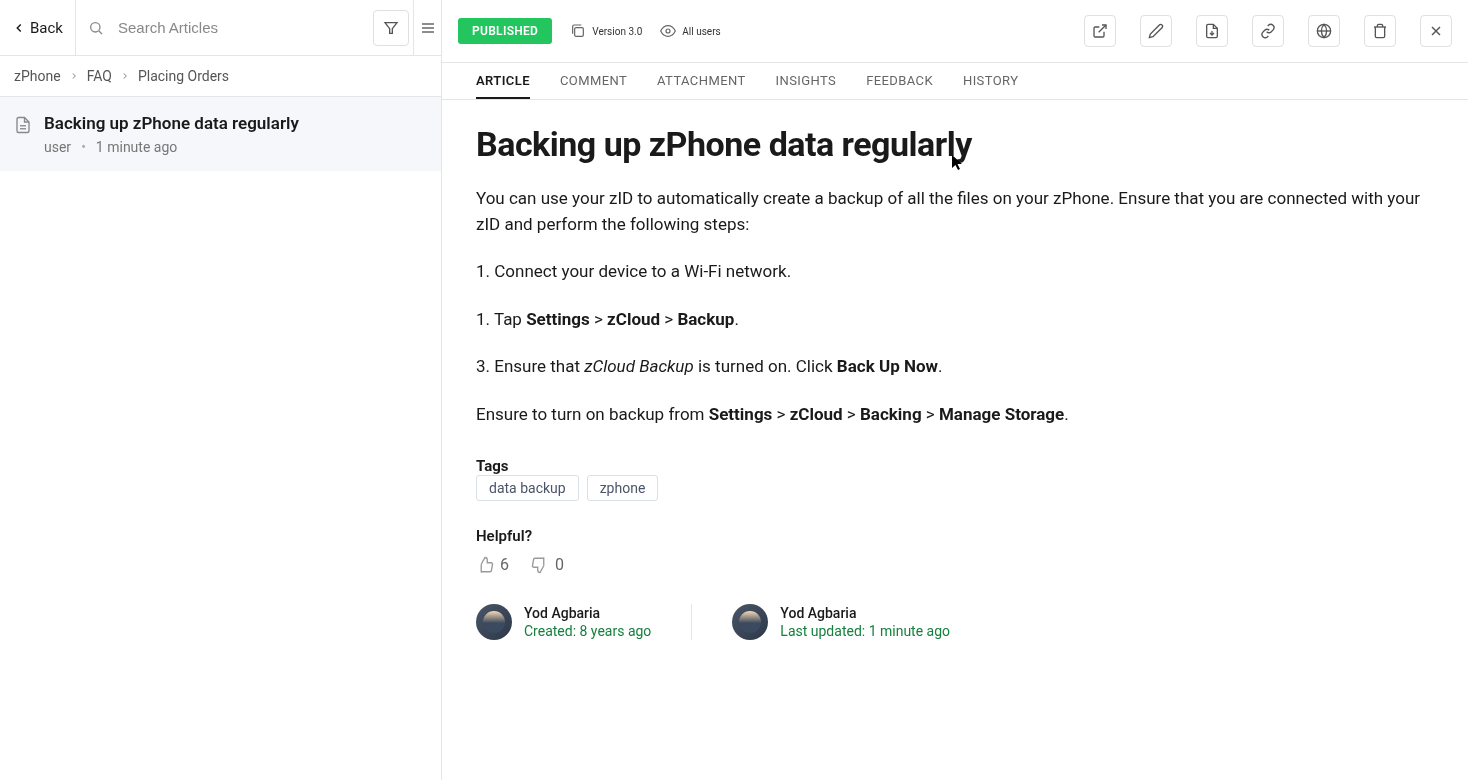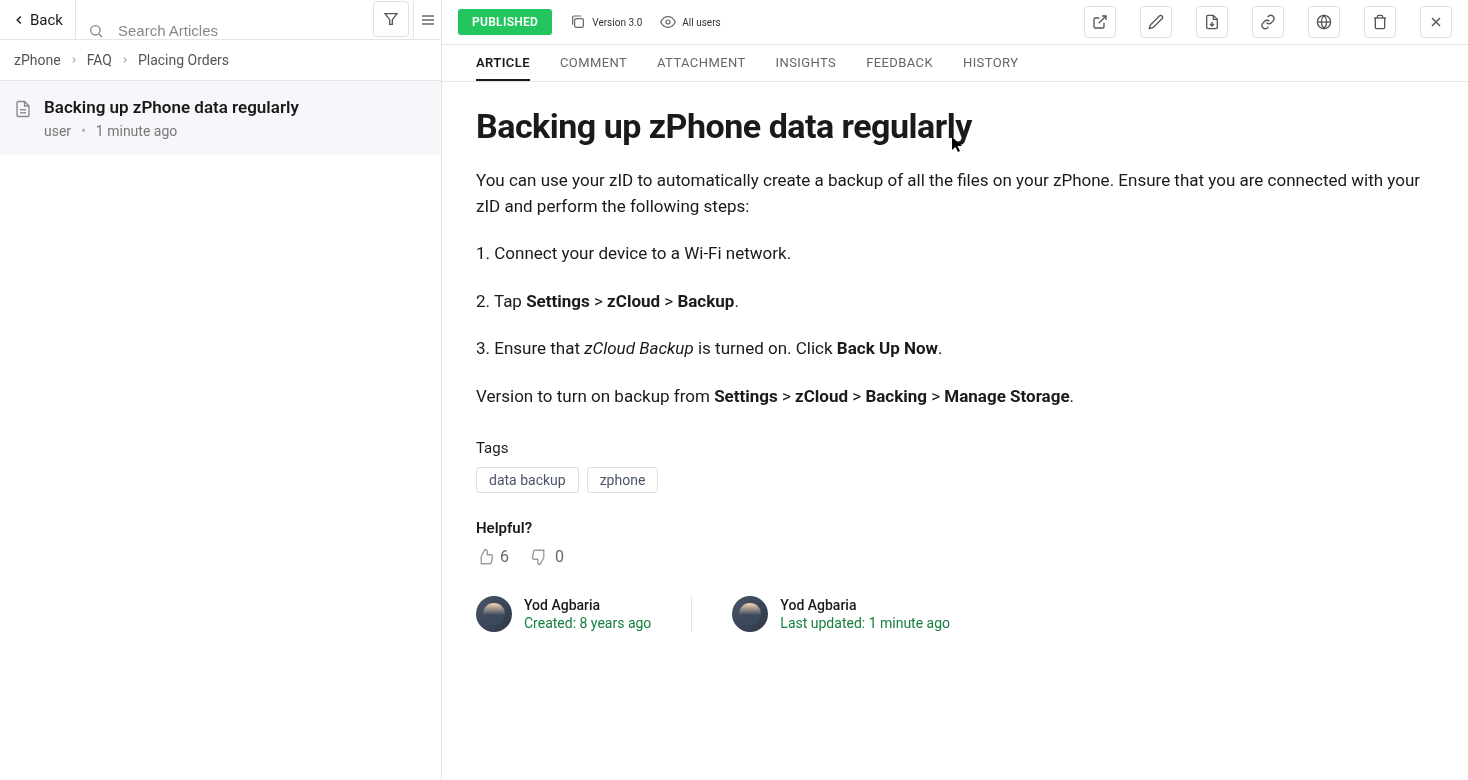--- a/index.html
+++ b/index.html
@@ -1,20 +1,20 @@
 <!DOCTYPE html>
 <html><head>
 <meta charset="utf-8">
 <style>
 * { margin: 0; padding: 0; box-sizing: border-box; }
 body { font-family: -apple-system, BlinkMacSystemFont, "Segoe UI", Roboto, sans-serif; width: 1468px; height: 780px; overflow: hidden; background: #fff; color: #1a1a1a; }
 
 .app { display: flex; height: 100%; }
 .sidebar { width: 442px; border-right: 1px solid #e5e5e5; display: flex; flex-direction: column; }
-.sidebar-top { display: flex; align-items: flex-end; height: 40px; border-bottom: 1px solid #e5e5e5; }
+.sidebar-top { display: flex; align-items: center; height: 56px; border-bottom: 1px solid #e5e5e5; }
 .back-btn { display: flex; align-items: center; gap: 4px; padding: 0 12px; height: 100%; border-right: 1px solid #e5e5e5; cursor: pointer; font-size: 15px; color: #1a1a1a; }
 .back-btn svg { width: 14px; height: 14px; }
 .search-wrap { flex: 1; display: flex; align-items: center; padding: 0 12px; gap: 14px; }
 .search-wrap svg { width: 16px; height: 16px; color: #888; flex-shrink: 0; }
 .search-input { border: none; outline: none; font-size: 15px; flex: 1; color: #333; background: transparent; }
 .search-input::placeholder { color: #888; }
 .filter-btn, .menu-btn { width: 36px; height: 36px; display: flex; align-items: center; justify-content: center; border: 1px solid #e0e0e0; border-radius: 4px; margin: 2px 4px 2px 0; cursor: pointer; }
 .filter-btn svg, .menu-btn svg { width: 16px; height: 16px; color: #555; }
 .menu-btn { border: none; border-left: 1px solid #e5e5e5; border-radius: 0; margin: 0; width: 28px; height: 100%; }
 
@@ -22,39 +22,39 @@
 .breadcrumb svg { width: 10px; height: 10px; color: #999; }
 .crumb { cursor: pointer; }
 
 .article-item { display: flex; gap: 12px; padding: 16px 14px; background: #f5f7fa; cursor: pointer; }
 .article-item .doc-icon { width: 18px; height: 18px; color: #888; margin-top: 3px; flex-shrink: 0; }
 .article-title { font-size: 17px; font-weight: 600; color: #1a1a1a; margin-bottom: 6px; }
 .article-meta { font-size: 14px; color: #777; display: flex; align-items: center; gap: 10px; }
 .dot { color: #aaa; }
 
 .main { flex: 1; display: flex; flex-direction: column; overflow: hidden; }
-.main-top { display: flex; align-items: center; padding: 8px 16px; gap: 18px; border-bottom: 1px solid #e5e5e5; height: 45px; }
+.main-top { display: flex; align-items: center; padding: 8px 16px; gap: 18px; border-bottom: 1px solid #e5e5e5; height: 63px; }
 .status-badge { background: #22c55e; color: #fff; font-size: 12px; font-weight: 600; padding: 6px 14px; border-radius: 3px; letter-spacing: 0.3px; }
 .meta-chip { display: flex; align-items: center; gap: 6px; font-size: 10px; color: #333; cursor: pointer; }
 .meta-chip svg { width: 16px; height: 16px; color: #666; }
 .spacer { flex: 1; }
 .action-btn { width: 32px; height: 32px; border: 1px solid #e0e0e0; border-radius: 4px; display: flex; align-items: center; justify-content: center; cursor: pointer; margin-left: 6px; }
 .action-btn svg { width: 16px; height: 16px; color: #555; }
 
 .tabs { display: flex; gap: 30px; padding: 0 34px; border-bottom: 1px solid #e5e5e5; }
 .tab { padding: 10px 0 9px; font-size: 13px; letter-spacing: 0.4px; color: #666; cursor: pointer; border-bottom: 2px solid transparent; }
 .tab.active { color: #1a1a1a; font-weight: 600; border-bottom-color: #1a1a1a; }
 
 .content { padding: 24px 34px; overflow-y: auto; flex: 1; position: relative; }
 .content h1 { font-size: 34px; font-weight: 700; margin-bottom: 22px; letter-spacing: -0.5px; }
 .content p { font-size: 17px; line-height: 1.5; margin-bottom: 22px; color: #1a1a1a; }
 .content p strong { font-weight: 700; }
 .content p em { font-style: italic; }
 
-.tags-label { font-size: 15px; font-weight: 400; margin-bottom: 10px; margin-top: 30px; }
+.tags-label { font-size: 15px; font-weight: 700; margin-top: 30px; }
 .tags { display: flex; gap: 8px; }
 .tag { border: 1px solid #d8e0e8; background: #fff; padding: 4px 12px; border-radius: 3px; font-size: 14px; color: #4a5568; }
 
 .helpful-label { font-size: 15px; font-weight: 600; margin-top: 26px; margin-bottom: 10px; }
 .votes { display: flex; gap: 22px; align-items: center; }
 .vote { display: flex; align-items: center; gap: 6px; font-size: 16px; color: #666; cursor: pointer; }
 .vote svg { width: 18px; height: 18px; color: #999; }
 
 .authors { display: flex; gap: 40px; margin-top: 30px; }
 .author { display: flex; gap: 12px; align-items: center; padding-right: 40px; }
@@ -200,23 +200,23 @@
       <div class="tab">ATTACHMENT</div>
       <div class="tab">INSIGHTS</div>
       <div class="tab">FEEDBACK</div>
       <div class="tab">HISTORY</div>
     </div>
 
     <div class="content">
       <h1>Backing up zPhone data regularly</h1>
       <p>You can use your zID to automatically create a backup of all the files on your zPhone. Ensure that you are connected with your zID and perform the following steps:</p>
       <p>1. Connect your device to a Wi-Fi network.</p>
-      <p><span>2. Tap </span><strong>Settings</strong><span> &gt; </span><strong>zCloud</strong><span> &gt; </span><strong>Backup</strong><span>.</span></p>
+      <p><span>1. Tap </span><strong>Settings</strong><span> &gt; </span><strong>zCloud</strong><span> &gt; </span><strong>Backup</strong><span>.</span></p>
       <p><span>3. Ensure that </span><em>zCloud Backup</em><span> is turned on. Click </span><strong>Back Up Now</strong><span>.</span></p>
-      <p><span>Version to turn on backup from </span><strong>Settings</strong><span> &gt; </span><strong>zCloud</strong><span> &gt; </span><strong>Backing</strong><span> &gt; </span><strong>Manage Storage</strong><span>.</span></p>
+      <p><span>Ensure to turn on backup from </span><strong>Settings</strong><span> &gt; </span><strong>zCloud</strong><span> &gt; </span><strong>Backing</strong><span> &gt; </span><strong>Manage Storage</strong><span>.</span></p>
 
       <div class="tags-label">Tags</div>
       <div class="tags">
         <span class="tag">data backup</span>
         <span class="tag">zphone</span>
       </div>
 
       <div class="helpful-label">Helpful?</div>
       <div class="votes">
         <div class="vote">

